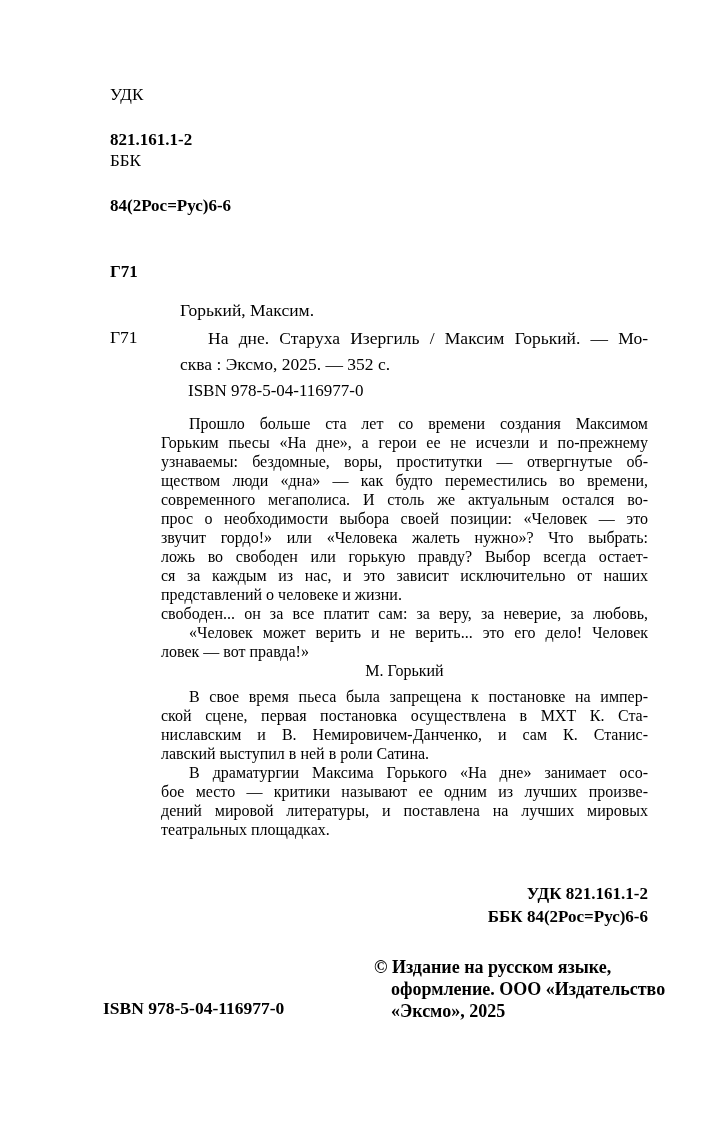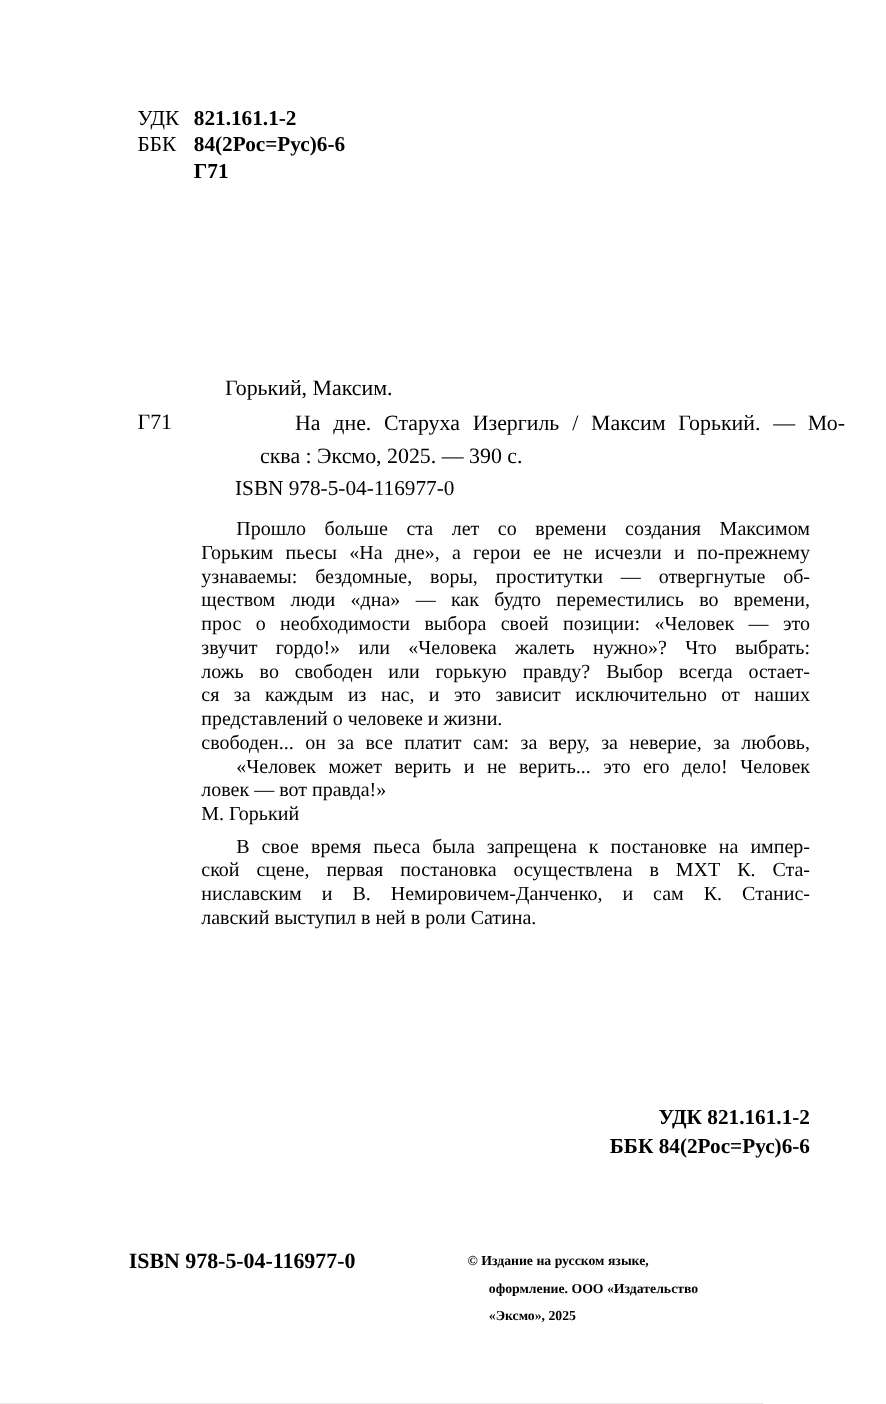--- a/index.html
+++ b/index.html
@@ -13,47 +13,47 @@
     height: 1123px;
     margin: 0 auto;
     background: #ffffff;
     color: #000000;
     overflow: hidden;
   }
   .abs { position: absolute; }
 
   
   #top-codes { left: 110px; top: 84px; font-size: 17px; line-height: 21px; }
-  .code-row { display: flex; }
+  .code-row { display: flex; flex-direction: column; }
   .code-label { width: 45px; flex: 0 0 45px; }
   .code-value { white-space: nowrap; font-weight: bold; }
 
   
   #author-heading { left: 180px; top: 300px; font-size: 17.5px; font-weight: normal; white-space: nowrap; }
   #card-code { left: 110px; top: 327px; font-size: 17.5px; }
-  #card-entry { left: 180px; top: 326px; width: 468px; font-size: 17.5px; line-height: 25.5px; margin-left: 28px; }
+  #card-entry { left: 180px; top: 326px; width: 468px; font-size: 17.5px; line-height: 25.5px; }
   #card-entry .tline { text-align: justify; text-align-last: justify; }
   #card-entry .tline.indent { text-indent: 28px; }
   #card-entry .tline.last { text-align-last: left; }
   #card-isbn { left: 188px; top: 381px; font-size: 17px; white-space: nowrap; }
 
   
   #annotation { left: 161px; top: 414px; width: 487px; font-size: 16px; line-height: 19px; }
   #annotation .tline { text-align: justify; text-align-last: justify; }
   #annotation .tline.indent { text-indent: 28px; }
   #annotation .tline.last { text-align-last: left; }
-  #signature-row { text-align: left; height: 19px; }
+  #signature-row { text-align: center; height: 19px; }
   #history-paragraph { margin-top: 7px; }
 
   
   #bottom-codes { right: 61px; top: 883px; font-size: 17px; font-weight: bold;
                   line-height: 22.5px; text-align: right; white-space: nowrap; }
 
   
-  #copyright-block { left: 374px; top: 956px; font-size: 11px; font-weight: bold; line-height: 22px; margin-top: 42px; }
+  #copyright-block { left: 374px; top: 956px; font-size: 18px; font-weight: bold; line-height: 22px; }
   #copyright-block .hang { padding-left: 17px; }
   #copyright-block div { white-space: nowrap; }
 
   
   #isbn-bottom { left: 103px; top: 998px; font-size: 17.5px; font-weight: bold; white-space: nowrap; }
 </style>
 </head>
 <body>
 
 <div id="page">
@@ -72,48 +72,55 @@
       <span class="code-value">Г71</span>
     </div>
   </div>
 
   <div id="author-heading" class="abs">Горький, Максим.</div>
 
   <div id="card-code" class="abs">Г71</div>
 
   <div id="card-entry" class="abs">
       <div class="tline indent">На дне. Старуха Изергиль / Максим Горький. — Мо-</div>
-      <div class="tline last">сква : Эксмо, 2025. — 390 с.</div>
+      <div class="tline last">сква : Эксмо, 2025. — 352 с.</div>
     </div>
 
   <div id="card-isbn" class="abs">ISBN 978-5-04-116977-0</div>
 
   <div id="annotation" class="abs">
     <div id="annotation-paragraph-1">
         <div class="tline indent">Прошло больше ста лет со времени создания Максимом</div>
         <div class="tline">Горьким пьесы «На дне», а герои ее не исчезли и по-прежнему</div>
         <div class="tline">узнаваемы: бездомные, воры, проститутки — отвергнутые об-</div>
         <div class="tline">ществом люди «дна» — как будто переместились во времени,</div>
+        <div class="tline">современного мегаполиса. И столь же актуальным остался во-</div>
         <div class="tline">прос о необходимости выбора своей позиции: «Человек — это</div>
         <div class="tline">звучит гордо!» или «Человека жалеть нужно»? Что выбрать:</div>
         <div class="tline">ложь во свободен или горькую правду? Выбор всегда остает-</div>
         <div class="tline">ся за каждым из нас, и это зависит исключительно от наших</div>
         <div class="tline last">представлений о человеке и жизни.</div>
       </div>
     <div id="quote-paragraph">
         <div class="tline">свободен... он за все платит сам: за веру, за неверие, за любовь,</div>
         <div class="tline indent">«Человек может верить и не верить... это его дело! Человек</div>
         <div class="tline last">ловек — вот правда!»</div>
       </div>
     <div id="signature-row">М. Горький</div>
     <div id="history-paragraph">
         <div class="tline indent">В свое время пьеса была запрещена к постановке на импер-</div>
         <div class="tline">ской сцене, первая постановка осуществлена в МХТ К. Ста-</div>
         <div class="tline">ниславским и В. Немировичем-Данченко, и сам К. Станис-</div>
         <div class="tline last">лавский выступил в ней в роли Сатина.</div>
+      </div>
+    <div id="significance-paragraph">
+        <div class="tline indent">В драматургии Максима Горького «На дне» занимает осо-</div>
+        <div class="tline">бое место — критики называют ее одним из лучших произве-</div>
+        <div class="tline">дений мировой литературы, и поставлена на лучших мировых</div>
+        <div class="tline last">театральных площадках.</div>
       </div>
   </div>
 
   <div id="bottom-codes" class="abs">
     <div>УДК 821.161.1-2</div>
     <div>ББК 84(2Рос=Рус)6-6</div>
   </div>
 
   <div id="copyright-block" class="abs">
     <div>© Издание на русском языке,</div>

